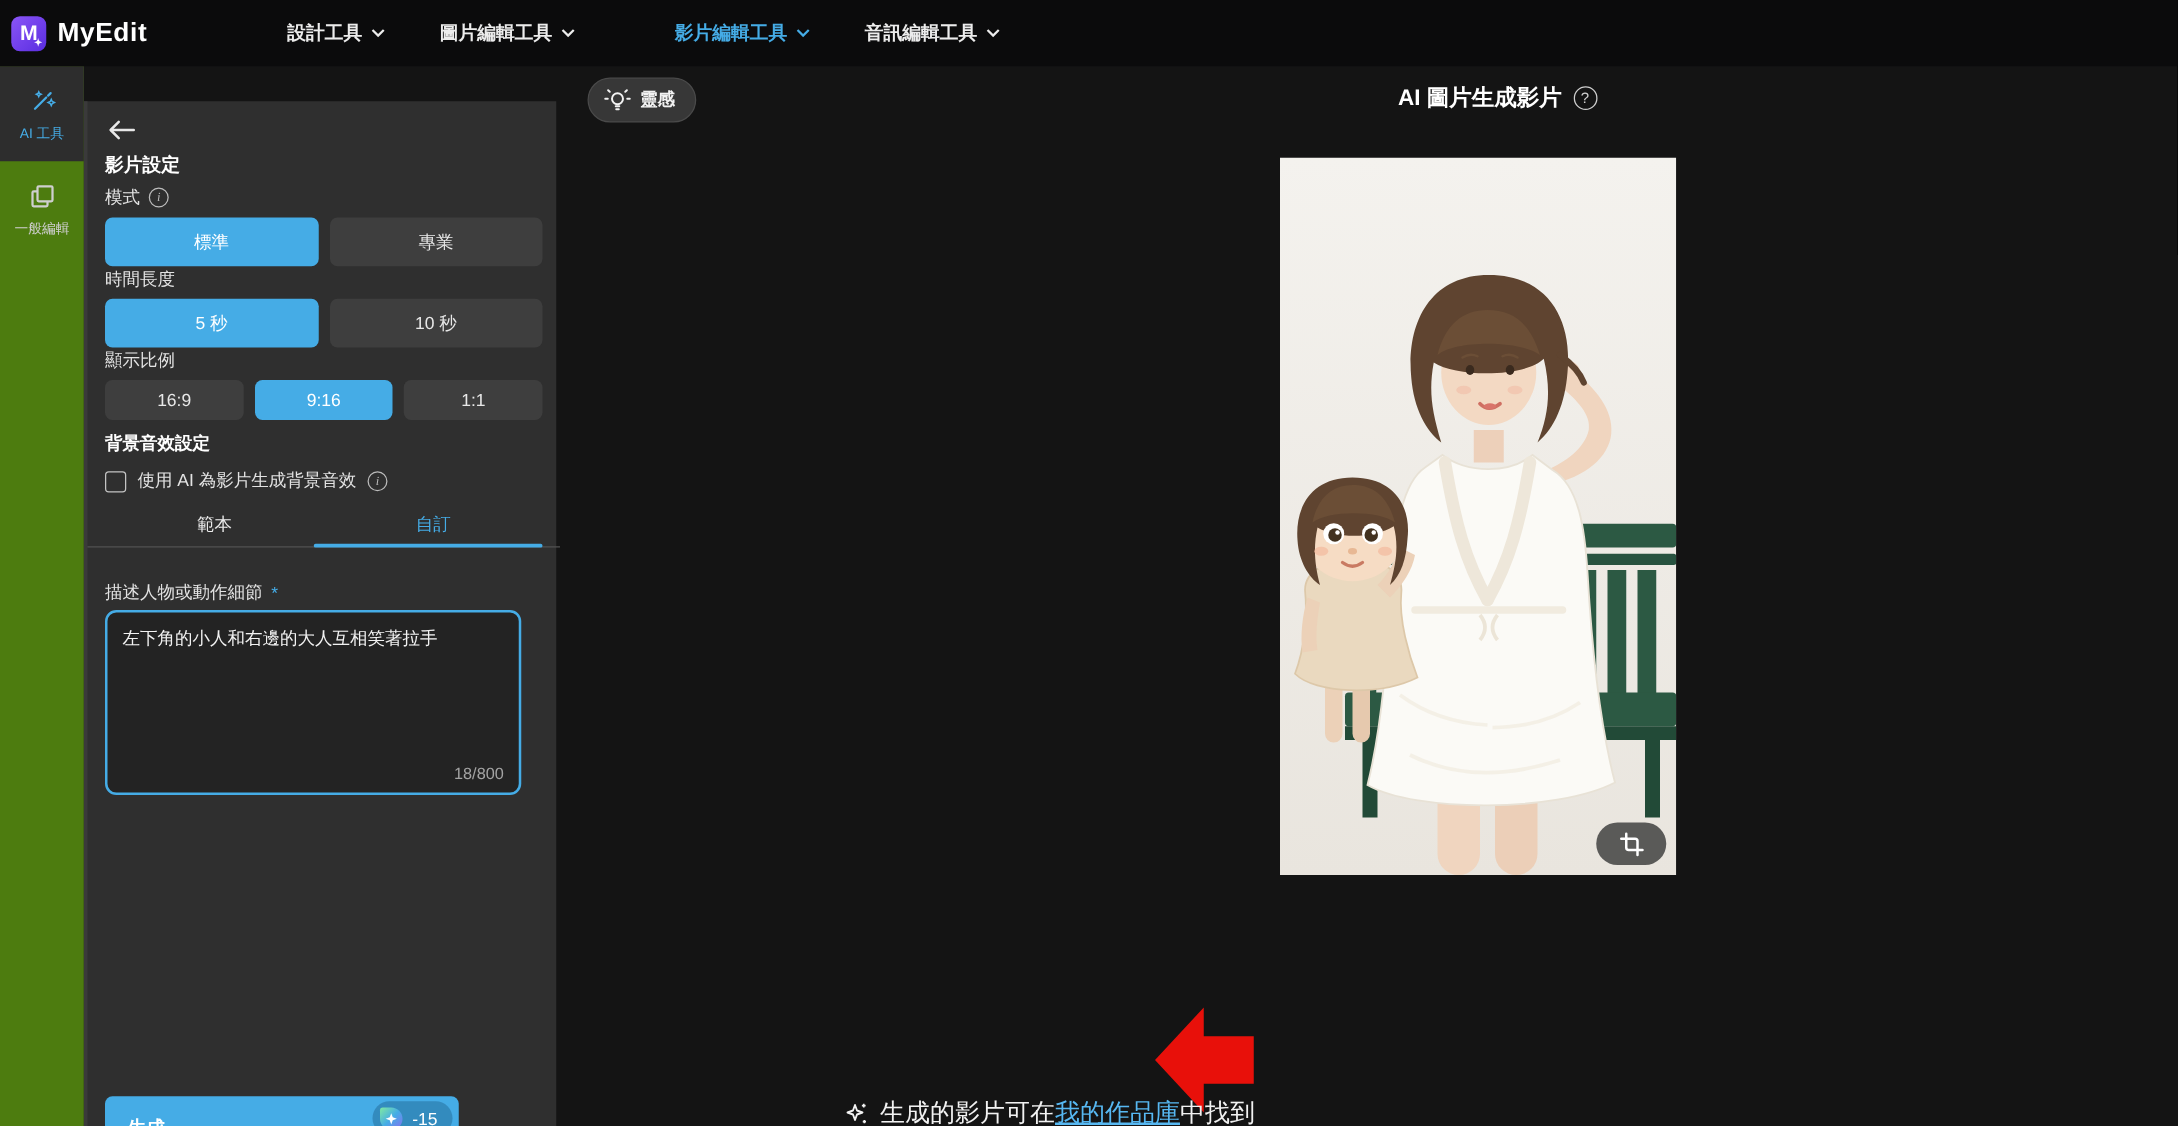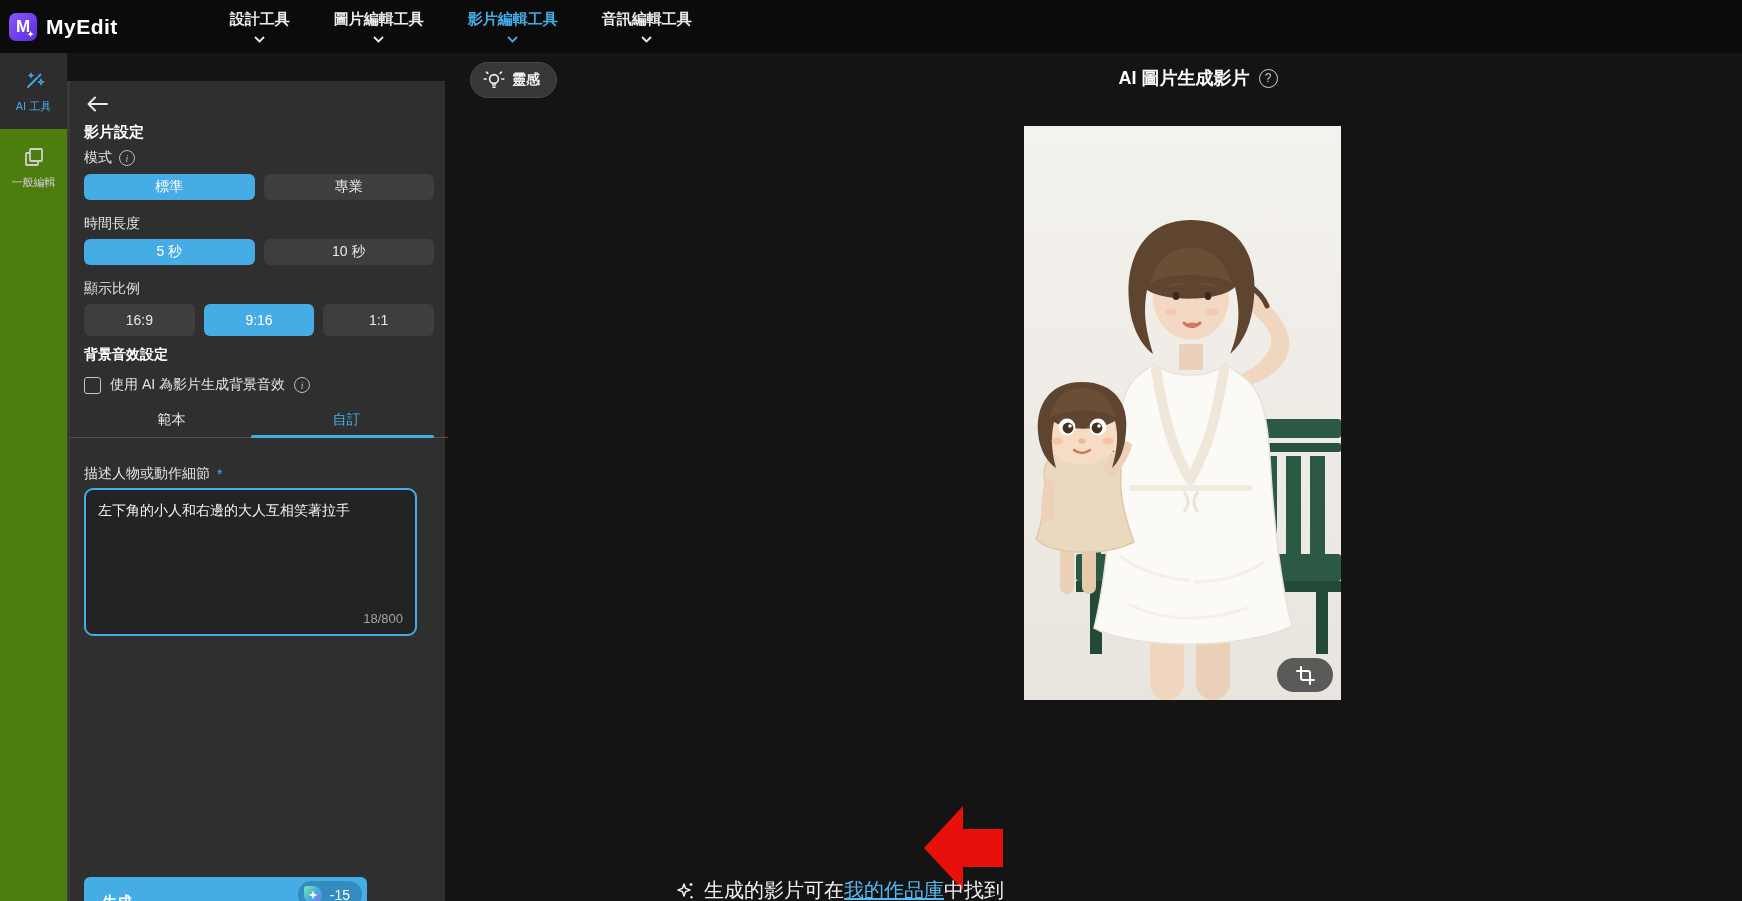--- a/index.html
+++ b/index.html
@@ -12,22 +12,22 @@
             background:#0b0b0c; display:flex; align-items:center; z-index:30; }
   .brand { display:flex; align-items:center; gap:9px; margin-left:9px; cursor:pointer; }
   .brand-icon { width:28px; height:28px; border-radius:7px;
                 background:linear-gradient(135deg,#8a55f7 0%,#5a2de0 100%);
                 display:flex; align-items:center; justify-content:center;
                 color:#fff; font-weight:bold; font-size:17px; position:relative; }
   .brand-icon .spark { position:absolute; right:3px; bottom:2px; font-size:8px; color:#fff; }
   .brand-name { color:#fff; font-size:21px; font-weight:bold; letter-spacing:.5px; }
   .nav-menus { display:flex; gap:44px; margin-left:112px; }
   .nav-item { display:flex; align-items:center; gap:7px; color:#ececec;
-              font-size:15px; font-weight:bold; cursor:pointer;flex-direction:column; }
-  .nav-item.active { color:var(--accent,#45ace6); }
+              font-size:15px; font-weight:bold; cursor:pointer; }
+  .nav-item.active { color:var(--accent,#45ace6);margin-left:36px; }
   .nav-item svg { stroke:#ececec; }
   .nav-item.active svg { stroke:var(--accent,#45ace6); }
 
   
   .rail { position:absolute; left:0; top:53px; width:67px; height:848px;
           background:#4d7c0f; z-index:20; }
   .rail-item { width:67px; height:76px; display:flex; flex-direction:column;
                align-items:center; justify-content:center; gap:6px;
                color:#cfcfcf; font-size:11px; cursor:pointer; }
   .rail-item.selected { background:#2d2d2d; color:var(--accent,#45ace6); }
@@ -41,21 +41,21 @@
               cursor:pointer; display:flex; align-items:center; justify-content:center; }
   .panel-title { position:absolute; left:14px; top:42px; color:#fff;
                  font-size:15px; font-weight:bold; }
   .field-label { position:absolute; left:14px; color:#e3e3e3; font-size:14px;
                  display:flex; align-items:center; gap:7px; }
   .field-label.bold { font-weight:bold; color:#fff; }
   .info-icon { width:16px; height:16px; border:1.4px solid #bdbdbd; border-radius:50%;
                color:#bdbdbd; font-size:10px; display:inline-flex; align-items:center;
                justify-content:center; font-family:"Liberation Serif",serif; font-style:italic; }
   .btn-group { position:absolute; left:14px; width:350px; display:flex; gap:9px; }
-  .seg-btn { flex:1; height:26px; border-radius:6px; background:#3e3e3e; color:#e8e8e8;
+  .seg-btn { flex:1; height:39px; border-radius:6px; background:#3e3e3e; color:#e8e8e8;
              font-size:14px; display:flex; align-items:center; justify-content:center;
              cursor:pointer; }
   .seg-btn.selected { background:var(--accent,#45ace6); color:#fff; }
   .btn-group.small .seg-btn { height:32px; }
   .checkbox-row { position:absolute; left:14px; top:295px; display:flex;
                   align-items:center; gap:9px; color:#e3e3e3; font-size:14px; }
   .checkbox { width:17px; height:17px; border:1.6px solid #c4c4c4; border-radius:3px;
               background:transparent; cursor:pointer; }
   .tabs { position:absolute; left:14px; top:330px; width:350px; display:flex; }
   .tab { flex:1; text-align:center; font-size:14px; color:#ececec; padding-bottom:12px;

